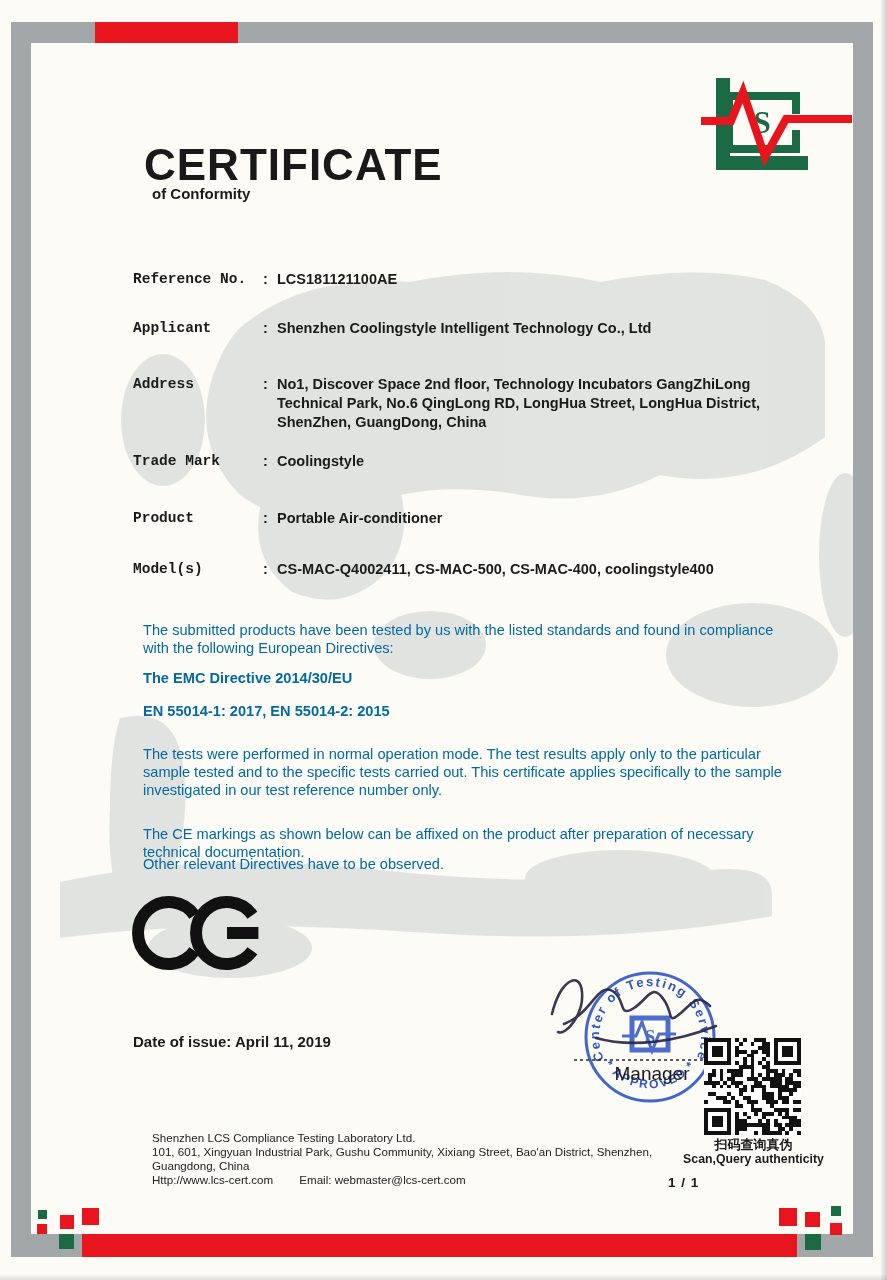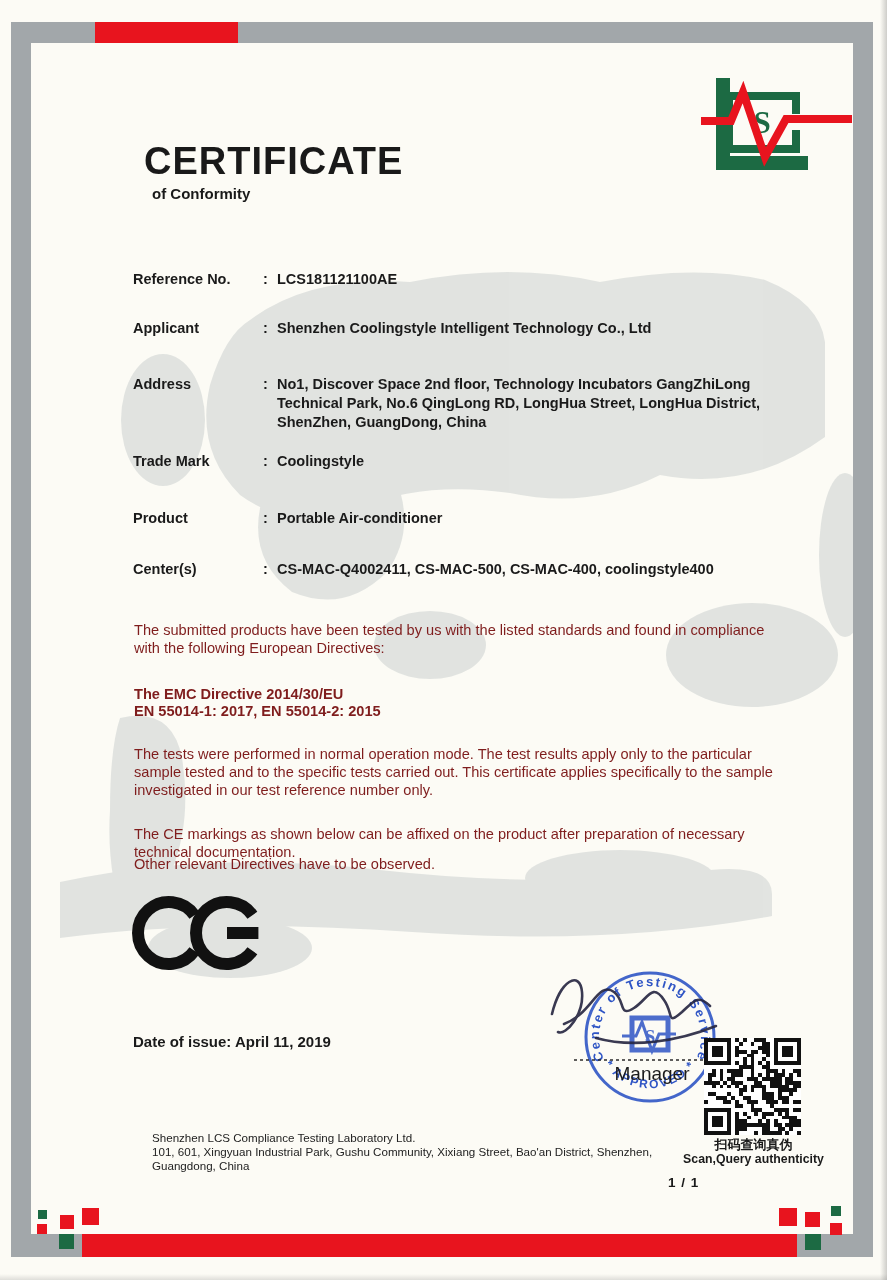--- a/index.html
+++ b/index.html
@@ -13,27 +13,27 @@
   
   .band{position:absolute;background:#a2a7aa;z-index:3;}
   .band.red{background:#e8141e;}
   .sq{position:absolute;z-index:4;}
   .sq.red{background:#e8141e;}
   .sq.green{background:#1c6a43;}
   
   .map{position:absolute;left:0;top:0;z-index:1;pointer-events:none;}
   
   .content{position:absolute;z-index:2;}
-  .title{left:144px;top:140px;font-size:38px;font-weight:bold;letter-spacing:1px;color:#191919;}
+  .title{left:144px;top:140px;font-size:44px;font-weight:bold;letter-spacing:1px;color:#191919;}
   .subtitle{left:152px;top:185px;font-size:15px;font-weight:bold;color:#191919;}
   .field-row{left:133px;width:640px;font-size:14.5px;font-weight:bold;line-height:19px;}
-  .field-label{position:absolute;left:0;top:0;width:125px;}
+  .field-label{position:absolute;left:0;top:0;width:125px;font-family:Liberation Mono, monospace;}
   .field-colon{position:absolute;left:130px;top:0;}
   .field-value{position:absolute;left:144px;top:0;width:496px;white-space:pre-line;}
-  .para{left:134px;width:642px;font-size:14.6px;line-height:18px;color:#7f1d1d;}
+  .para{left:143px;width:642px;font-size:14.6px;line-height:18px;color:#0369a1;}
   .para.bold{font-weight:bold;}
   .date-issue{left:133px;top:1033px;font-size:15px;font-weight:bold;}
   .pagenum{left:668px;top:1175px;font-size:13.5px;font-weight:bold;letter-spacing:1px;}
   .footer{left:152px;top:1131px;width:560px;font-size:11.6px;line-height:14px;color:#222;}
   .footer .addr{white-space:pre-line;}
   .footer .col{display:inline-block;width:144px;}
   .qr-wrap{left:704px;top:1038px;width:97px;height:97px;background:#fff;z-index:6;}
   .qr-caption{left:671px;top:1137px;width:165px;text-align:center;z-index:6;}
   .qr-caption .zh{font-size:13px;font-weight:bold;line-height:15px;}
   .qr-caption .en{font-size:12.3px;font-weight:bold;line-height:14px;}
@@ -115,27 +115,27 @@
   <span class="field-label">Trade Mark</span>
   <span class="field-colon">:</span>
   <span class="field-value">Coolingstyle</span>
 </div>
 <div class="abs content field-row" style="top:509px;">
   <span class="field-label">Product</span>
   <span class="field-colon">:</span>
   <span class="field-value">Portable Air-conditioner</span>
 </div>
 <div class="abs content field-row" style="top:560px;">
-  <span class="field-label">Center(s)</span>
+  <span class="field-label">Model(s)</span>
   <span class="field-colon">:</span>
   <span class="field-value">CS-MAC-Q4002411, CS-MAC-500, CS-MAC-400, coolingstyle400</span>
 </div>
 
 <div class="abs content para" style="top:621px;">The submitted products have been tested by us with the listed standards and found in compliance with the following European Directives:</div>
-<div class="abs content para bold" style="top:669px;margin-top:16px;">The EMC Directive 2014/30/EU</div>
+<div class="abs content para bold" style="top:669px;">The EMC Directive 2014/30/EU</div>
 <div class="abs content para bold" style="top:702px;">EN 55014-1: 2017, EN 55014-2: 2015</div>
 <div class="abs content para" style="top:745px;">The tests were performed in normal operation mode. The test results apply only to the particular sample tested and to the specific tests carried out. This certificate applies specifically to the sample investigated in our test reference number only.</div>
 <div class="abs content para" style="top:809px;margin-top:16px;">The CE markings as shown below can be affixed on the product after preparation of necessary technical documentation.</div>
 <div class="abs content para" style="top:855px;">Other relevant Directives have to be observed.</div>
 
 <svg class="abs ce" width="134" height="82" viewBox="0 0 134 82">
   <path d="M63.4,23.2 A31,31 0 1 0 63.4,58.8" fill="none" stroke="#111" stroke-width="12"></path>
   <path d="M121.4,23.2 A31,31 0 1 0 121.4,58.8" fill="none" stroke="#111" stroke-width="12"></path>
   <path d="M96,41 H127.4" stroke="#111" stroke-width="12"></path>
 </svg>
@@ -184,17 +184,21 @@
 </div>
 <div class="abs qr-caption">
   <div class="zh">扫码查询真伪</div>
   <div class="en">Scan,Query authenticity</div>
 </div>
 
 <div class="abs content footer">
   <div>Shenzhen LCS Compliance Testing Laboratory Ltd.</div>
   <div class="addr">101, 601, Xingyuan Industrial Park, Gushu Community, Xixiang Street, Bao'an District, Shenzhen,
 Guangdong, China</div>
+  <div>
+    <span class="col">Http://www.lcs-cert.com</span>
+    <span>Email: webmaster@lcs-cert.com</span>
+  </div>
 </div>
 <div class="abs content pagenum">1 / 1</div>
 
 <div class="edge-shadow-right"></div>
 <div class="edge-shadow-bottom"></div>
 
 </body></html>

